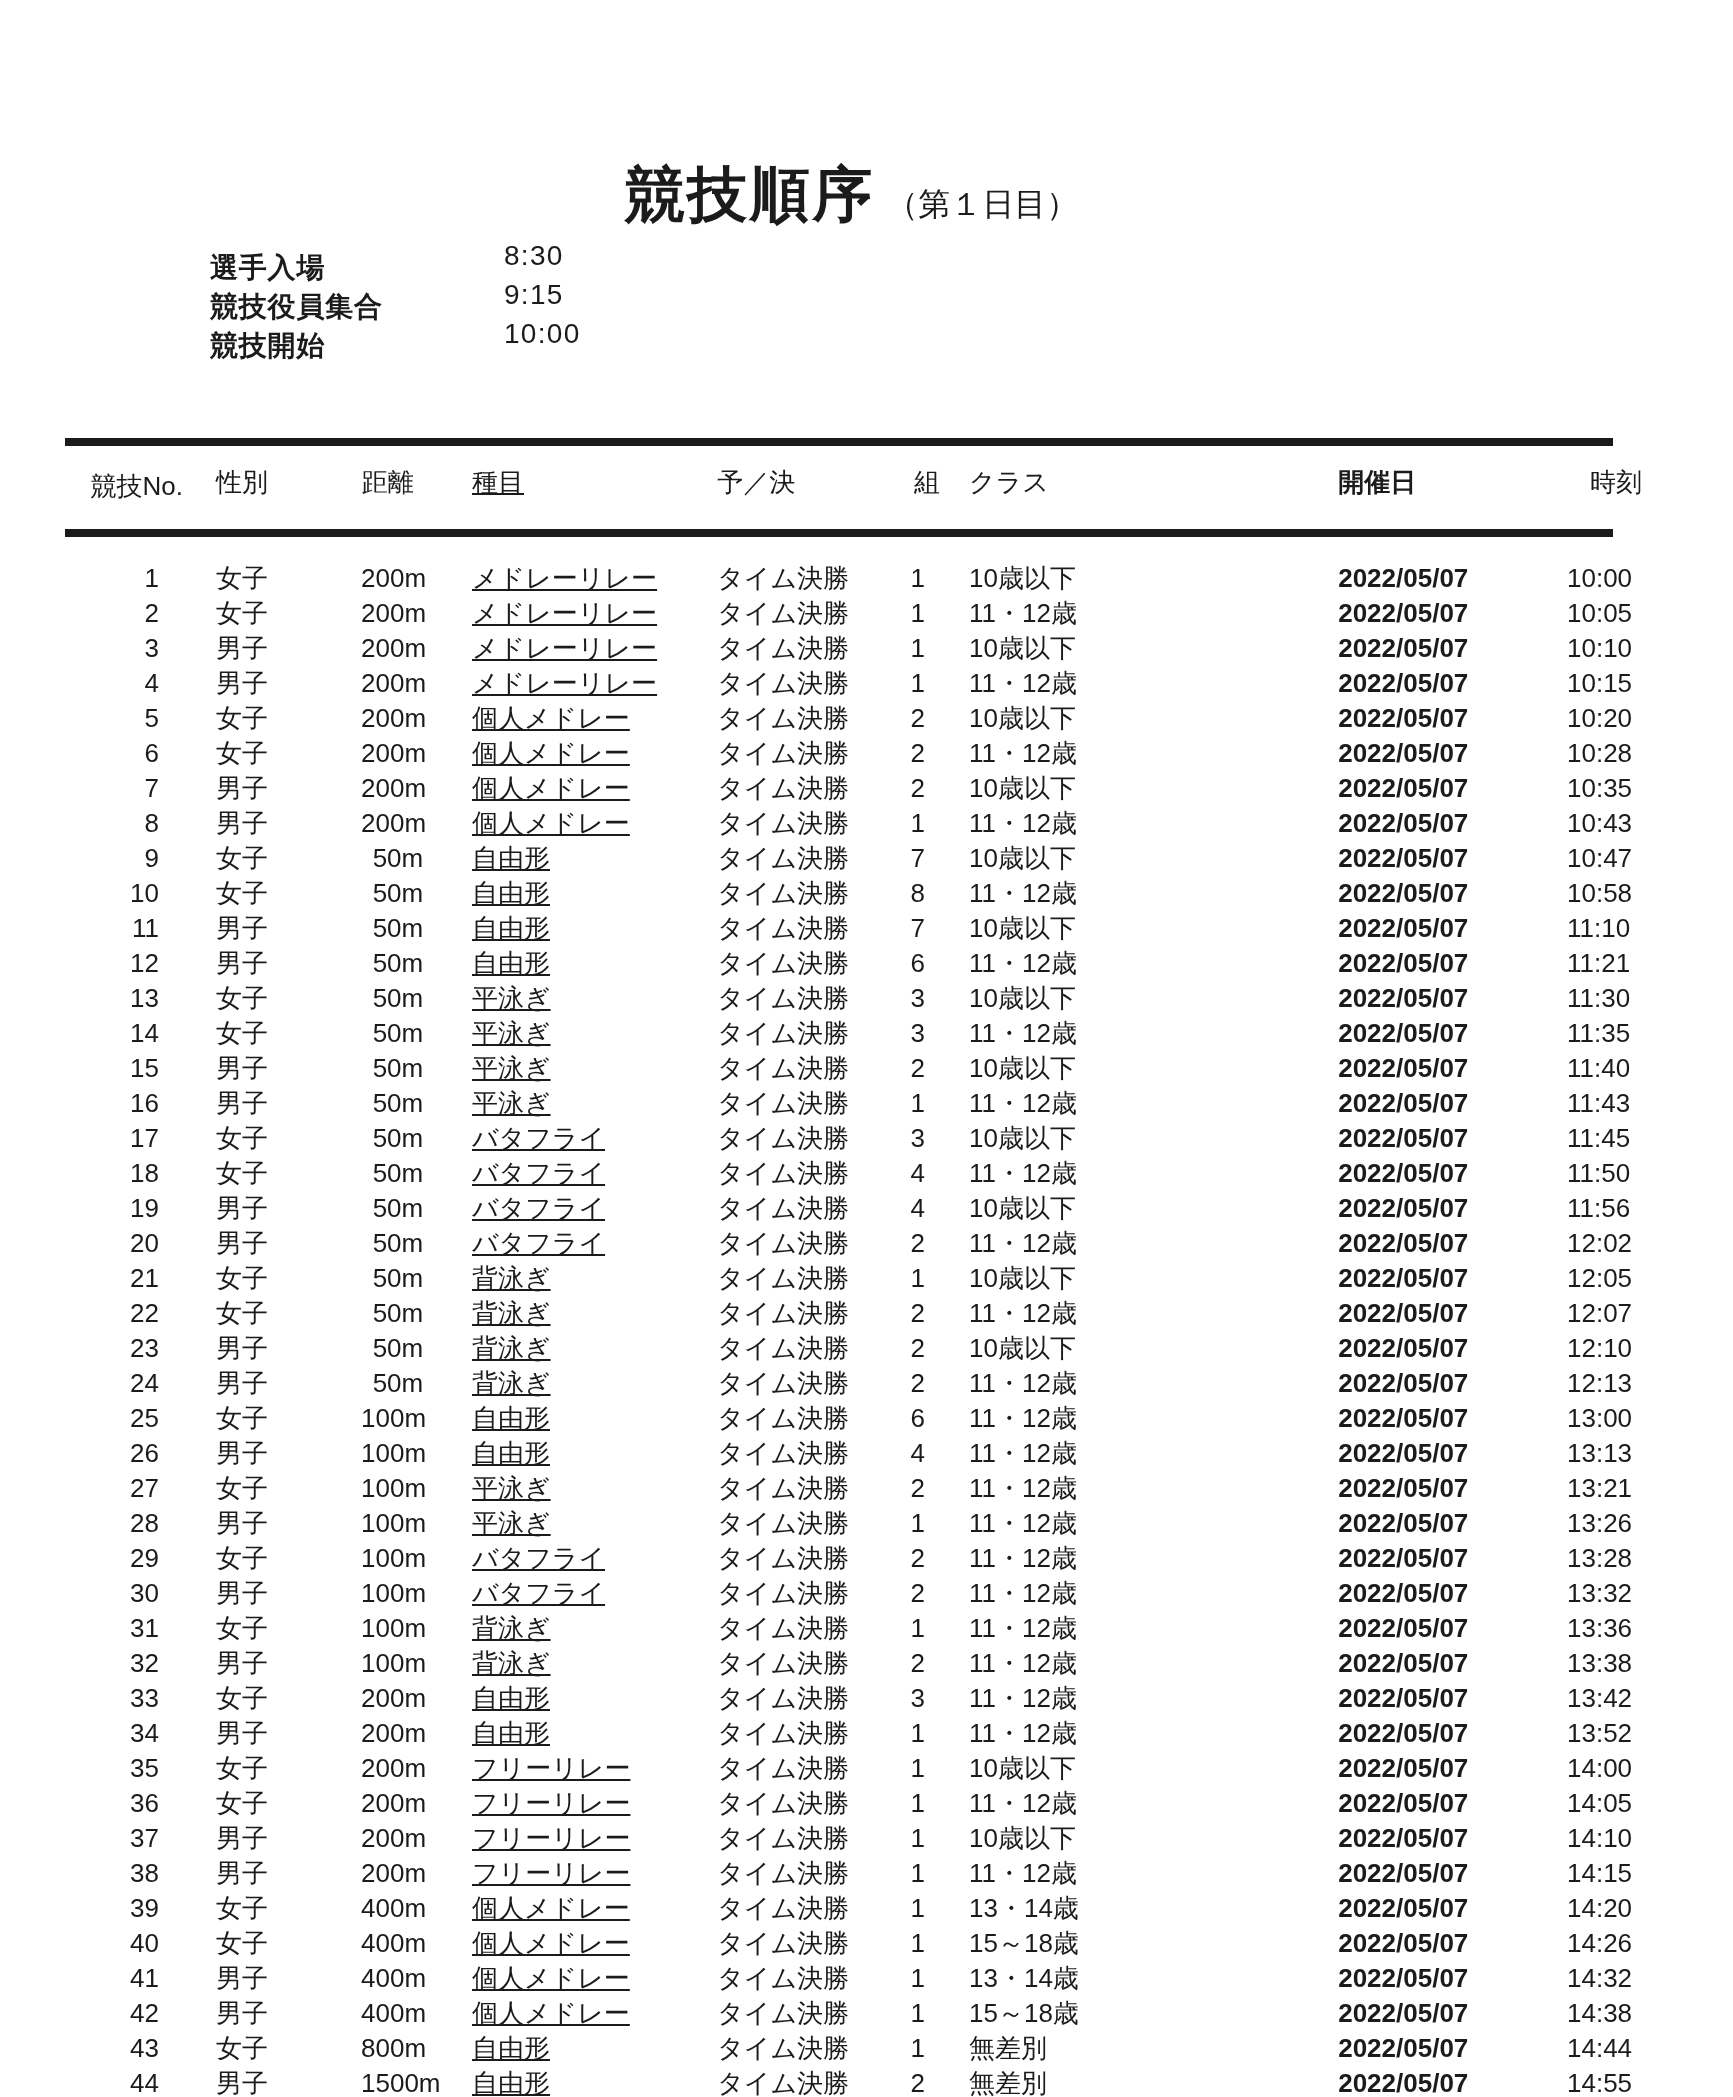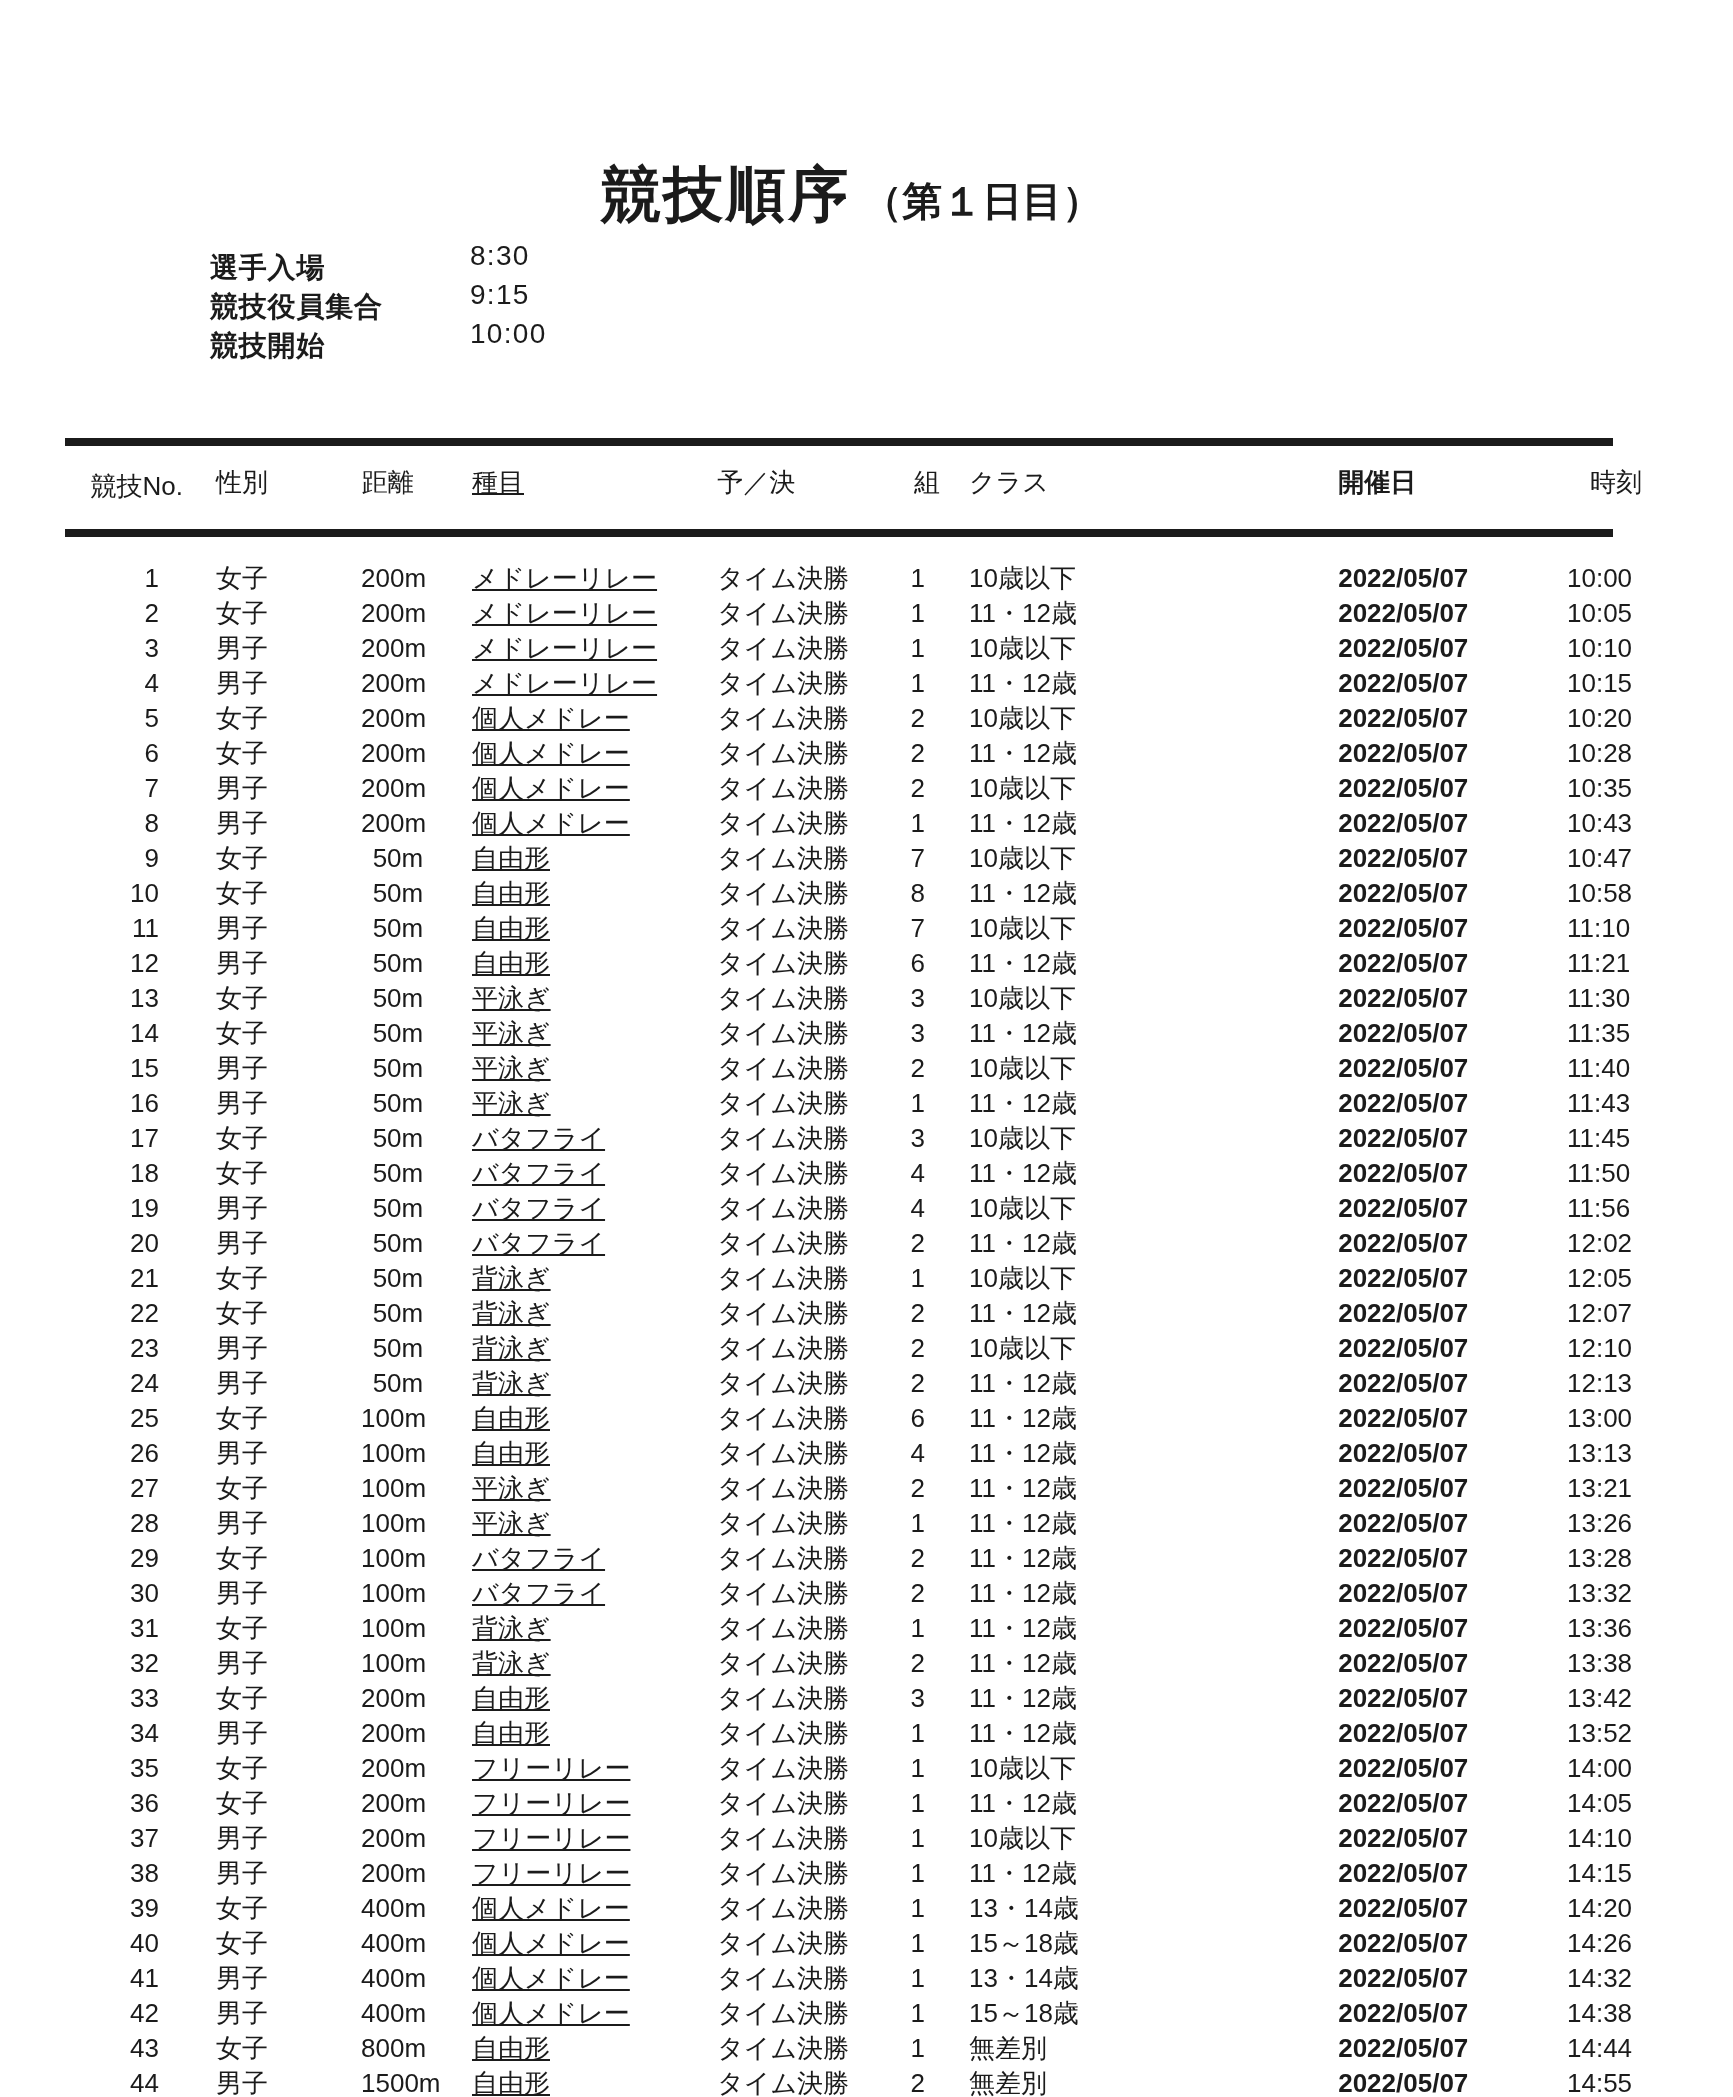--- a/index.html
+++ b/index.html
@@ -10,26 +10,26 @@
     color:#1b1b1b;
     font-family:"Liberation Sans","DejaVu Sans",sans-serif;
     overflow:hidden;
   }
   
   .title-wrap{
     position:absolute;top:160px;left:0;width:1703px;
     text-align:center;line-height:1.15;white-space:nowrap;
   }
   .title-main{font-size:60px;font-weight:700;letter-spacing:2.5px;}
-  .title-sub{font-size:40px;font-weight:700;margin-left:11.7px;}
+  .title-sub{font-size:32px;font-weight:400;margin-left:11.7px;}
   
   .info{position:absolute;left:210px;top:236px;width:1007px;}
   .info-row{display:flex;align-items:center;height:39px;}
   .info-label{width:260px;font-size:28px;font-weight:700;letter-spacing:0.8px;margin-top:24px;}
-  .info-value{font-size:28px;font-weight:500;letter-spacing:1.3px;}
+  .info-value{font-size:28px;font-weight:500;letter-spacing:1.3px;margin-left:34px;}
   
   .rule{position:absolute;left:65px;width:1548px;height:7.6px;background:#1b1b1b;}
   .rule-1{top:438px;}
   .rule-2{top:529px;}
   
   .grid-row{
     display:grid;
     grid-template-columns:99px 197px 63px 289px 151px 63px 407px 197px 82px;
     align-items:center;
     height:35px;

